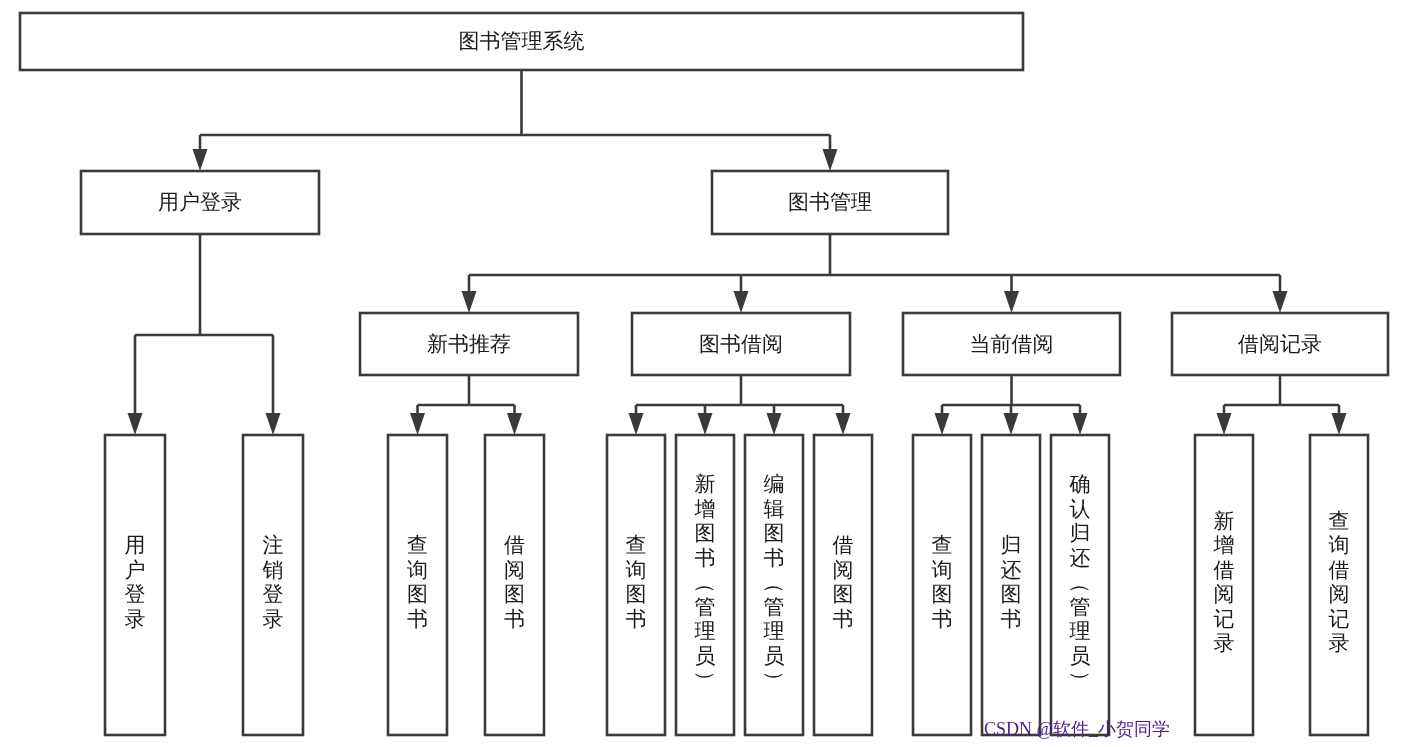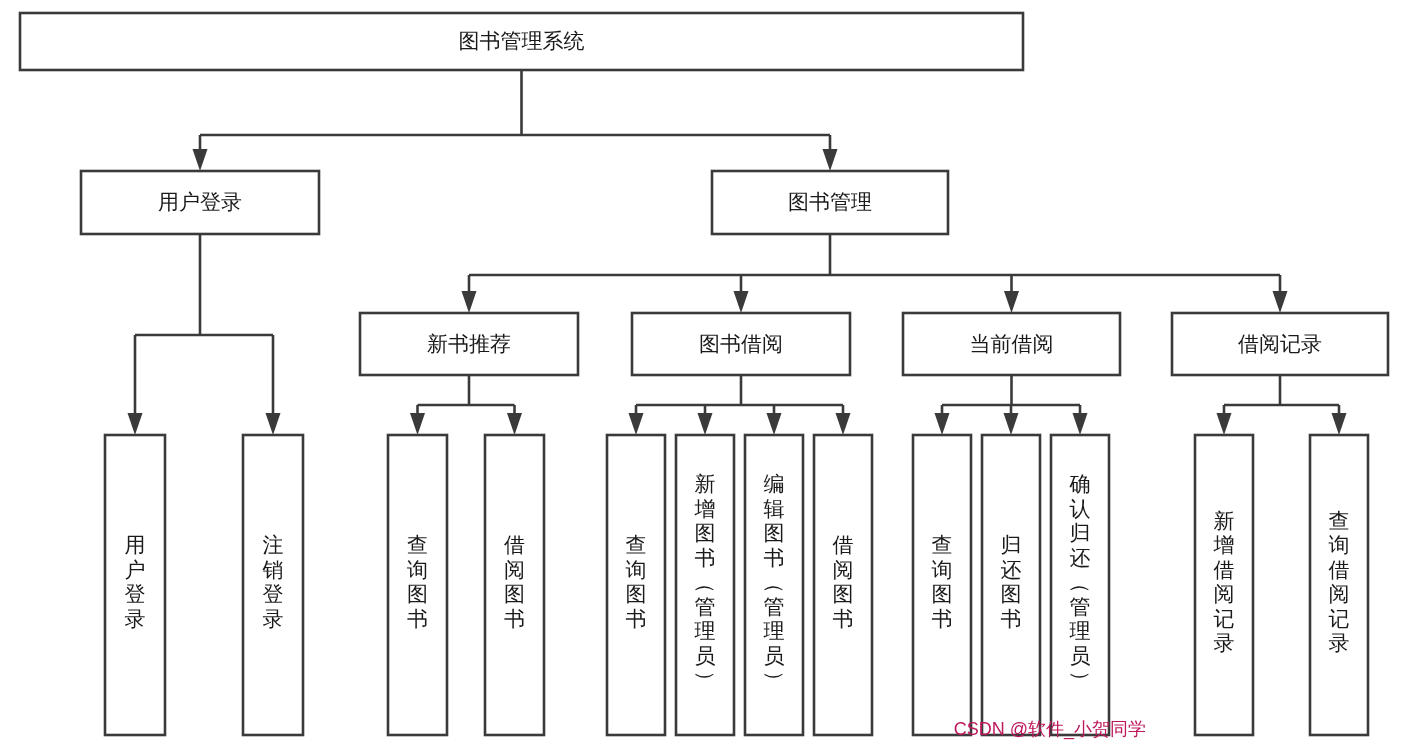--- a/index.html
+++ b/index.html
@@ -49,25 +49,25 @@
     dominant-baseline: middle;
   }
   .node-label-v {
     font-family: "Liberation Sans", "DejaVu Sans", sans-serif;
     font-size: 21px;
     fill: #1a1a1a;
     text-anchor: middle;
   }
   .watermark-text {
     position: absolute;
-    right: 28px;
+    right: 4px;
     bottom: 6px;
-    font-family: Liberation Sans, sans-serif;
+    font-family: Liberation Serif, serif;
     font-size: 18px;
-    color: #be185d;
+    color: #4c1d95;
     white-space: nowrap;
     user-select: none;
   }
 </style>
 </head>
 <body>
 
 <div id="diagram-root">
   <svg class="diagram-canvas" viewBox="0 0 1405 747">
     <g id="edge-layer">

